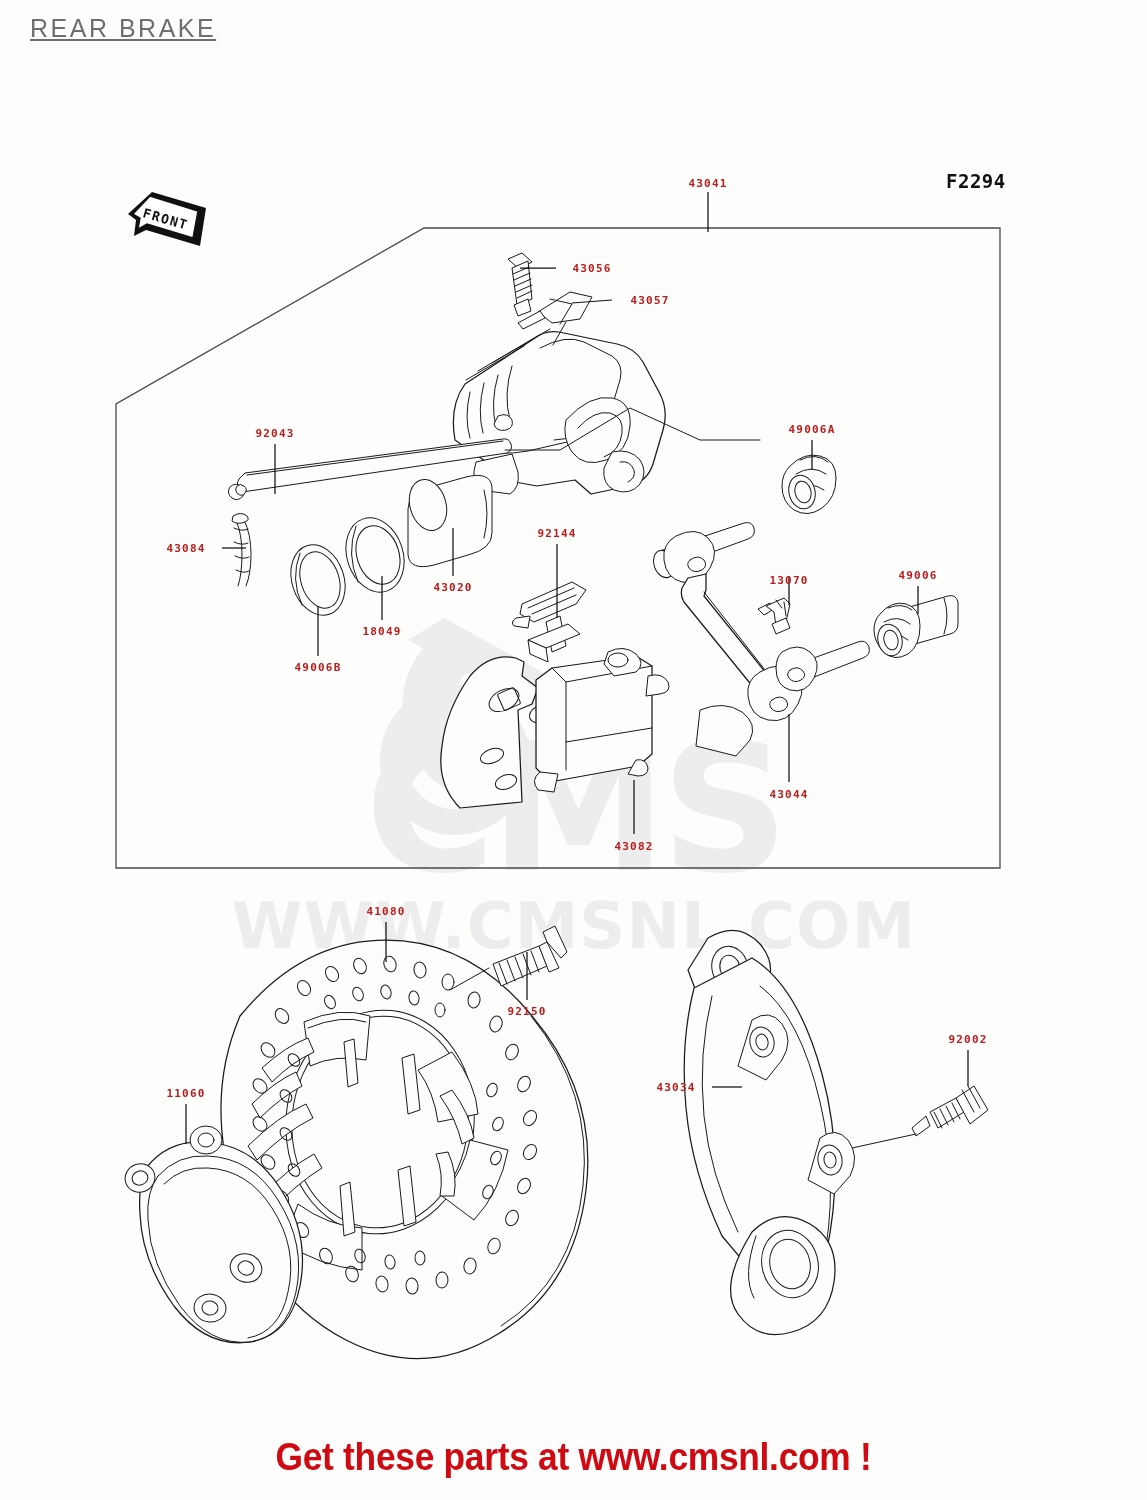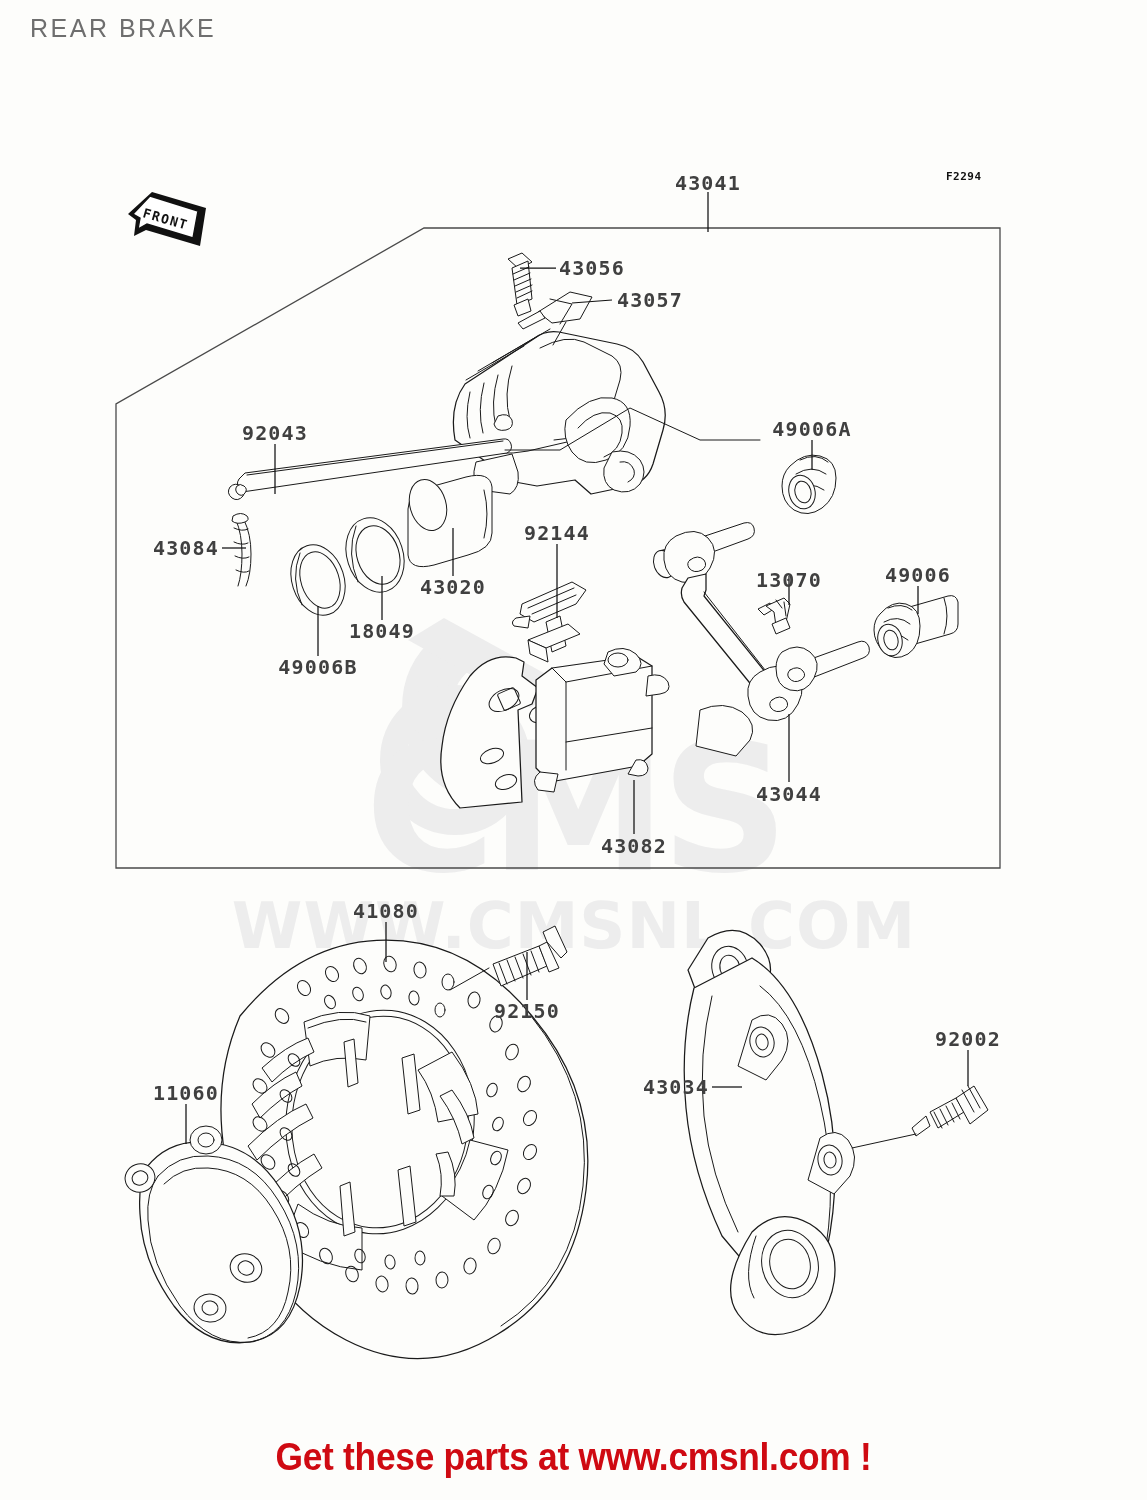--- a/index.html
+++ b/index.html
@@ -10,39 +10,40 @@
     overflow:hidden;position:relative;
   }
   #page{position:absolute;inset:0;}
 
   
   .title{
     position:absolute;left:30px;top:14px;
     font-size:25px;color:#6e6e6e;letter-spacing:2.5px;
     font-family:"Liberation Sans", sans-serif;
     white-space:nowrap;
+    text-decoration:underline;
   }
   
   .refcode{
     position:absolute;left:946px;top:170px;
-    font-size:11px;font-weight:bold;color:#111;
+    font-size:19px;font-weight:bold;color:#111;
     font-family:"DejaVu Sans Mono", monospace;
     letter-spacing:.5px;
   }
   
   .front-badge{position:absolute;left:122px;top:186px;width:92px;height:80px;}
 
   
   svg.canvas{position:absolute;left:0;top:0;width:1147px;height:1500px;}
 
   
   .pn{
     position:absolute;
     font-family:"DejaVu Sans Mono", monospace;
-    font-size:20px;font-weight:bold;color:#404040;
+    font-size:11px;font-weight:bold;color:#b91c1c;
     letter-spacing:1.2px;white-space:nowrap;
     transform:translate(-50%,-50%);
   }
   
   .footer{
     position:absolute;left:0;top:1436px;width:1147px;
     text-align:center;
     color:#cf0a12;
     font-family:"Liberation Sans", sans-serif;
     font-size:38px;font-weight:bold;

